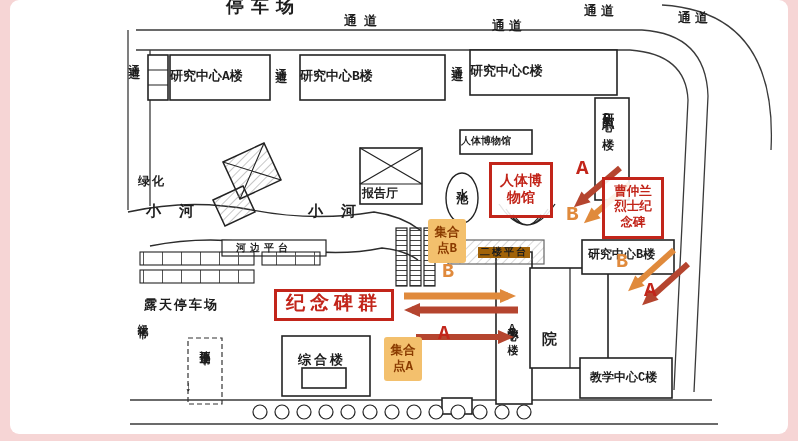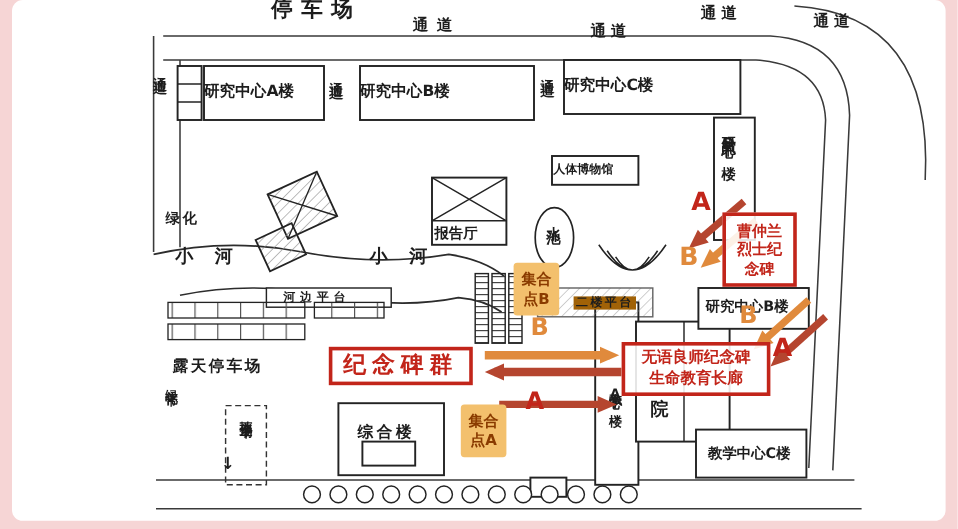--- a/index.html
+++ b/index.html
@@ -4,21 +4,21 @@
 <style>
   *{margin:0;padding:0;box-sizing:border-box}
   html,body{width:798px;height:441px}
   body{
     position:relative;overflow:hidden;
     background:var(--frame_bg,#f6d5d5);
     font-family:"DejaVu Sans","Liberation Sans",sans-serif;
   }
   #map{
     position:absolute;left:10px;top:0;width:778px;height:434px;
-    background:var(--map_bg,#ffffff);border-radius:9px;overflow:hidden;
+    background:var(--map_bg,#ffffff);border-radius:9px;overflow:hidden;font-family:Liberation Mono, monospace;
   }
   .layer{position:absolute;left:0;top:0;pointer-events:none}
   .lbl{
     position:absolute;color:var(--ink,#1d1d1d);font-weight:700;
     white-space:nowrap;line-height:1.1;
   }
   .v{writing-mode:vertical-rl;text-orientation:upright}
   .ctr{}
   .rbox{
     position:absolute;border:3px solid var(--red,#c2251a);
@@ -171,31 +171,31 @@
     </defs>
     <line x1="394" y1="296" x2="498" y2="296" stroke="#e08a3c" stroke-width="7" marker-end="url(#ho)"></line>
     <line x1="508" y1="310" x2="402" y2="310" stroke="#b5452f" stroke-width="7" marker-end="url(#hr)"></line>
     <line x1="406" y1="337" x2="496" y2="337" stroke="#b5452f" stroke-width="6" marker-end="url(#hr)"></line>
     <line x1="610" y1="168" x2="570" y2="202" stroke="#b5452f" stroke-width="6" marker-end="url(#hr)"></line>
     <line x1="620" y1="184" x2="580" y2="218" stroke="#e08a3c" stroke-width="6" marker-end="url(#ho)"></line>
     <line x1="664" y1="250" x2="624" y2="286" stroke="#e08a3c" stroke-width="6" marker-end="url(#ho)"></line>
     <line x1="678" y1="264" x2="638" y2="300" stroke="#b5452f" stroke-width="6" marker-end="url(#hr)"></line>
   </svg>
 
+  <div class="rbox" style="left:479px;top:162px;width:64px;height:56px;font-size:14px">
+    <span>人体博</span>
+    <span>物馆</span>
+  </div>
   <div class="rbox" style="left:592px;top:177px;width:62px;height:62px;font-size:12.5px">
     <span>曹仲兰</span>
     <span>烈士纪</span>
     <span>念碑</span>
   </div>
   <div class="rbox" style="left:264px;top:289px;width:120px;height:32px;font-size:19px;letter-spacing:5px">
     <span>纪念碑群</span>
-  </div>
-  <div class="rbox" style="left:508px;top:285px;width:124px;height:45px;font-size:13px">
-    <span>无语良师纪念碑</span>
-    <span>生命教育长廊</span>
   </div>
 
   <div class="badge" style="left:418px;top:219px;width:38px;height:44px;font-size:12.5px">
     <span>集合</span>
     <span>点B</span>
   </div>
   <div class="badge" style="left:374px;top:337px;width:38px;height:44px;font-size:12.5px">
     <span>集合</span>
     <span>点A</span>
   </div>

